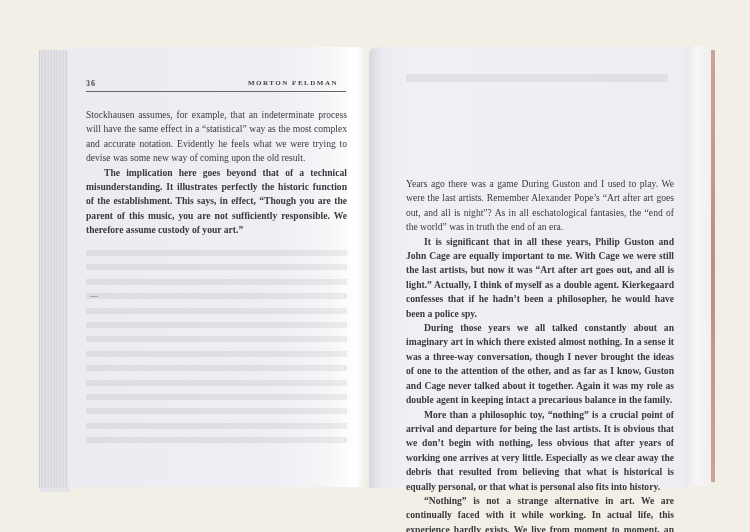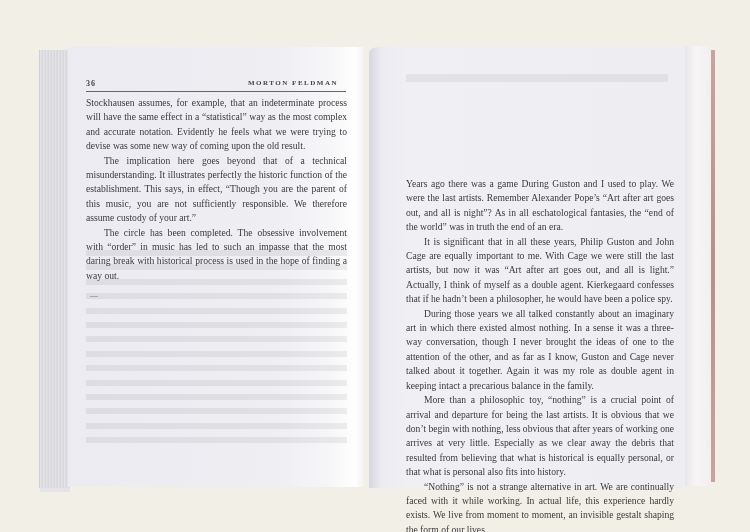--- a/index.html
+++ b/index.html
@@ -45,22 +45,22 @@
       font-size: 7px; letter-spacing: 1.5px; color: #444; font-weight: bold;
     }
     .running-head .pg { position: absolute; left: 0; top: 2px; font-size: 8px; letter-spacing: 1px; }
     .running-head .author { position: absolute; right: 8px; top: 2px; }
 
     .text {
       position: absolute; font-size: 9.6px; line-height: 14.4px; color: #3a3a3e;
       text-align: justify;
     }
     .text p { margin: 0; text-indent: 0; }
-    .text p.indent { text-indent: 18px; }
-    .left-text { left: 86px; top: 96px; width: 261px; }
+    .text p.indent { text-indent: 18px; font-weight: bold; }
+    .left-text { left: 86px; top: 108px; width: 261px; }
     .right-text { left: 406px; top: 177px; width: 268px; }
 
     .chapter-title {
       position: absolute; left: 406px; top: 91px;
       font-size: 11px; font-weight: bold; font-style: italic; color: #2a2a2e;
     }
 
     .ghost { position: absolute; left: 86px; top: 250px; width: 261px; height: 200px; opacity: .08;
       background: repeating-linear-gradient(180deg, #333 0px, #333 6px, transparent 6px, transparent 14.4px); }
     .ghost-r { position: absolute; left: 406px; top: 74px; width: 262px; height: 8px; opacity: .07; background: #333; }
@@ -81,21 +81,20 @@
   <div class="tick-mark"></div>
 
   <div class="running-head">
     <span class="pg">36</span>
     <span class="author">MORTON FELDMAN</span>
   </div>
 
   <div class="text left-text">
     <p>Stockhausen assumes, for example, that an indeterminate process will have the same effect in a “statistical” way as the most complex and accurate notation. Evidently he feels what we were trying to devise was some new way of coming upon the old result.</p>
     <p class="indent">The implication here goes beyond that of a technical misunderstanding. It illustrates perfectly the historic function of the establishment. This says, in effect, “Though you are the parent of this music, you are not sufficiently responsible. We therefore assume custody of your art.”</p>
-    <p class="indent">The circle has been completed. The obsessive involvement with “order” in music has led to such an impasse that the most daring break with historical process is used in the hope of finding a way out.</p>
   </div>
 
 
   <div class="text right-text">
     <p>Years ago there was a game During Guston and I used to play. We were the last artists. Remember Alexander Pope’s “Art after art goes out, and all is night”? As in all eschatological fantasies, the “end of the world” was in truth the end of an era.</p>
     <p class="indent">It is significant that in all these years, Philip Guston and John Cage are equally important to me. With Cage we were still the last artists, but now it was “Art after art goes out, and all is light.” Actually, I think of myself as a double agent. Kierkegaard confesses that if he hadn’t been a philosopher, he would have been a police spy.</p>
     <p class="indent">During those years we all talked constantly about an imaginary art in which there existed almost nothing. In a sense it was a three-way conversation, though I never brought the ideas of one to the attention of the other, and as far as I know, Guston and Cage never talked about it together. Again it was my role as double agent in keeping intact a precarious balance in the family.</p>
     <p class="indent">More than a philosophic toy, “nothing” is a crucial point of arrival and departure for being the last artists. It is obvious that we don’t begin with nothing, less obvious that after years of working one arrives at very little. Especially as we clear away the debris that resulted from believing that what is historical is equally personal, or that what is personal also fits into history.</p>
     <p class="indent">“Nothing” is not a strange alternative in art. We are continually faced with it while working. In actual life, this experience hardly exists. We live from moment to moment, an invisible gestalt shaping the form of our lives.</p>
   </div>

